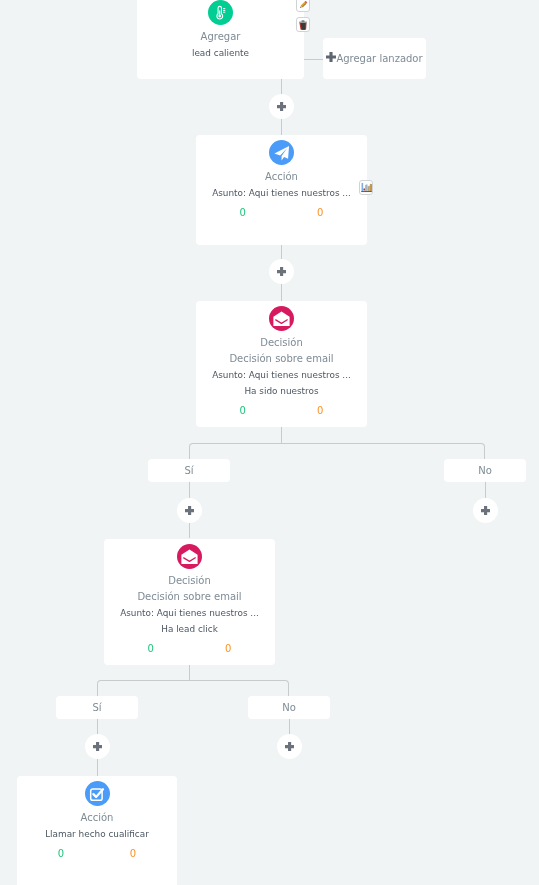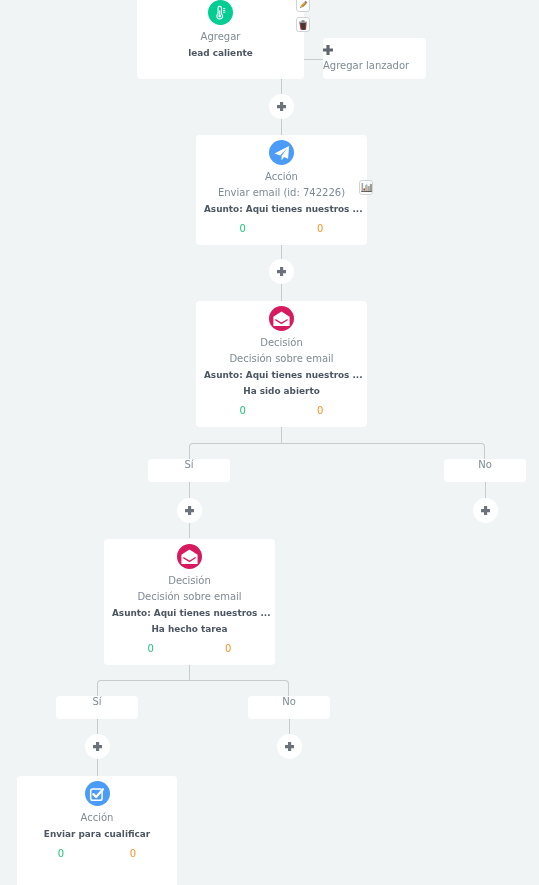--- a/index.html
+++ b/index.html
@@ -8,40 +8,40 @@
        font-family:"DejaVu Sans",sans-serif;overflow:hidden;
        -webkit-font-smoothing:antialiased;}
   #canvas{position:relative;width:539px;height:885px;}
   .card{position:absolute;background:#fff;border-radius:4px;box-sizing:border-box;
         text-align:center;padding:5px 8px 6px;}
   .icon-wrap{width:25px;height:25px;border-radius:50%;margin:0 auto 4px;
              display:flex;align-items:center;justify-content:center;}
   .icon-wrap svg{display:block;}
   .c-type{font-size:10px;color:#7e8b95;line-height:16px;}
   .c-sub{font-size:10px;color:#7e8b95;line-height:16px;white-space:nowrap;}
-  .c-bold{font-size:8.9px;color:#4c5763;font-weight:bold;line-height:16px;white-space:nowrap;}
+  .c-bold{font-size:8.9px;color:#4c5763;font-weight:normal;line-height:16px;white-space:nowrap;}
   .counts{display:flex;margin-top:4px;}
   .counts>div{flex:1;font-size:10px;line-height:15px;}
   .cnt-g{color:#1fc47e;}
   .cnt-o{color:#fb9227;}
   .line{position:absolute;background:#c6cbce;}
   .vl{width:1px;}
   .hl{height:1px;}
   .fork{position:absolute;box-sizing:border-box;border:1px solid #c6cbce;
         border-bottom:none;border-top-left-radius:4px;border-top-right-radius:4px;}
   .plus{position:absolute;width:25px;height:25px;border-radius:50%;background:#fff;
         display:flex;align-items:center;justify-content:center;}
   .branch-btn{position:absolute;height:23px;background:#fff;border-radius:4px;
-              display:flex;justify-content:center;
+              display:flex;align-items:center;justify-content:center;
               font-size:10px;color:#7e8b95;}
   .sqbtn{position:absolute;width:14px;height:15px;background:#fff;border:1px solid #cfd3d6;
          border-radius:3px;display:flex;align-items:center;justify-content:center;
          box-sizing:border-box;}
   .addcard{position:absolute;background:#fff;border-radius:4px;display:flex;
-           flex-direction:column;justify-content:center;}
+           flex-direction:row;align-items:center;justify-content:center;}
   .addcard .alabel{font-size:10px;color:#7e8b95;line-height:14px;}
 </style>
 </head>
 <body>
 
 <div id="canvas">
 
   <div class="line vl" style="left:281px;top:79px;height:95px"></div>
   <div class="line hl" style="left:304px;top:59px;width:19px"></div>
   <div class="line vl" style="left:281px;top:245px;height:56px"></div>
@@ -102,21 +102,20 @@
     </svg>
   </div>
 
   <div class="card" style="left:196px;top:135px;width:171px;height:110px">
     <div class="icon-wrap" style="background:#4a9cf8">
       <svg width="16" height="16" viewBox="0 0 24 24">
         <path d="M22.6 1.4 0.6 12.6 9.2 15.7 19.7 4.9 11.4 16.6 11.3 23.2 15.1 17.9 21.1 20.6z" fill="#fff"></path>
       </svg>
     </div>
     <div class="c-type">Acción</div>
-    <div class="c-sub">Enviar email (id: 742226)</div>
     <div class="c-bold">Asunto: Aqui tienes nuestros ...</div>
     <div class="counts">
       <div class="cnt-g">0</div>
       <div class="cnt-o">0</div>
     </div>
   </div>
 
   <div class="sqbtn" style="left:359px;top:180px">
     <svg width="11" height="11" viewBox="0 0 16 16">
       <rect x="0.5" y="1.4" width="1.1" height="12.2" fill="#e9b86b"></rect>
@@ -141,21 +140,21 @@
   <div class="card" style="left:196px;top:301px;width:171px;height:126px">
     <div class="icon-wrap" style="background:#d71a5f">
       <svg width="17" height="16" viewBox="0 0 17 16">
         <path d="M8.5 0.6 16.6 5.8V14.9H0.4V5.8z" fill="#fff"></path>
         <path d="M2.7 8.9 8.5 12.4 14.3 8.8" fill="none" stroke="#d71a5f" stroke-width="1.25" stroke-linecap="round" stroke-linejoin="round"></path>
       </svg>
     </div>
     <div class="c-type">Decisión</div>
     <div class="c-sub">Decisión sobre email</div>
     <div class="c-bold">Asunto: Aqui tienes nuestros ...</div>
-    <div class="c-bold">Ha sido abierto</div>
+    <div class="c-bold">Ha sido nuestros</div>
     <div class="counts">
       <div class="cnt-g">0</div>
       <div class="cnt-o">0</div>
     </div>
   </div>
 
   <div class="branch-btn" style="left:148px;top:459px;width:82px">
     <span>Sí</span>
   </div>
   <div class="branch-btn" style="left:444px;top:459px;width:82px">
@@ -176,21 +175,21 @@
   <div class="card" style="left:104px;top:539px;width:171px;height:126px">
     <div class="icon-wrap" style="background:#d71a5f">
       <svg width="17" height="16" viewBox="0 0 17 16">
         <path d="M8.5 0.6 16.6 5.8V14.9H0.4V5.8z" fill="#fff"></path>
         <path d="M2.7 8.9 8.5 12.4 14.3 8.8" fill="none" stroke="#d71a5f" stroke-width="1.25" stroke-linecap="round" stroke-linejoin="round"></path>
       </svg>
     </div>
     <div class="c-type">Decisión</div>
     <div class="c-sub">Decisión sobre email</div>
     <div class="c-bold">Asunto: Aqui tienes nuestros ...</div>
-    <div class="c-bold">Ha hecho tarea</div>
+    <div class="c-bold">Ha lead click</div>
     <div class="counts">
       <div class="cnt-g">0</div>
       <div class="cnt-o">0</div>
     </div>
   </div>
 
   <div class="branch-btn" style="left:56px;top:696px;width:82px">
     <span>Sí</span>
   </div>
   <div class="branch-btn" style="left:248px;top:696px;width:82px">
@@ -209,20 +208,20 @@
   </div>
 
   <div class="card" style="left:17px;top:776px;width:160px;height:126px">
     <div class="icon-wrap" style="background:#4a9cf8">
       <svg width="16" height="16" viewBox="0 0 16 16">
         <rect x="1.7" y="2.9" width="11.4" height="11.4" rx="2.1" fill="none" stroke="#fff" stroke-width="1.5"></rect>
         <path d="M4.4 8.1 7.1 11 14 3.3" fill="none" stroke="#fff" stroke-width="2.3" stroke-linecap="round" stroke-linejoin="round"></path>
       </svg>
     </div>
     <div class="c-type">Acción</div>
-    <div class="c-bold">Enviar para cualificar</div>
+    <div class="c-bold">Llamar hecho cualificar</div>
     <div class="counts">
       <div class="cnt-g">0</div>
       <div class="cnt-o">0</div>
     </div>
   </div>
 
 </div>
 
 </body></html>

